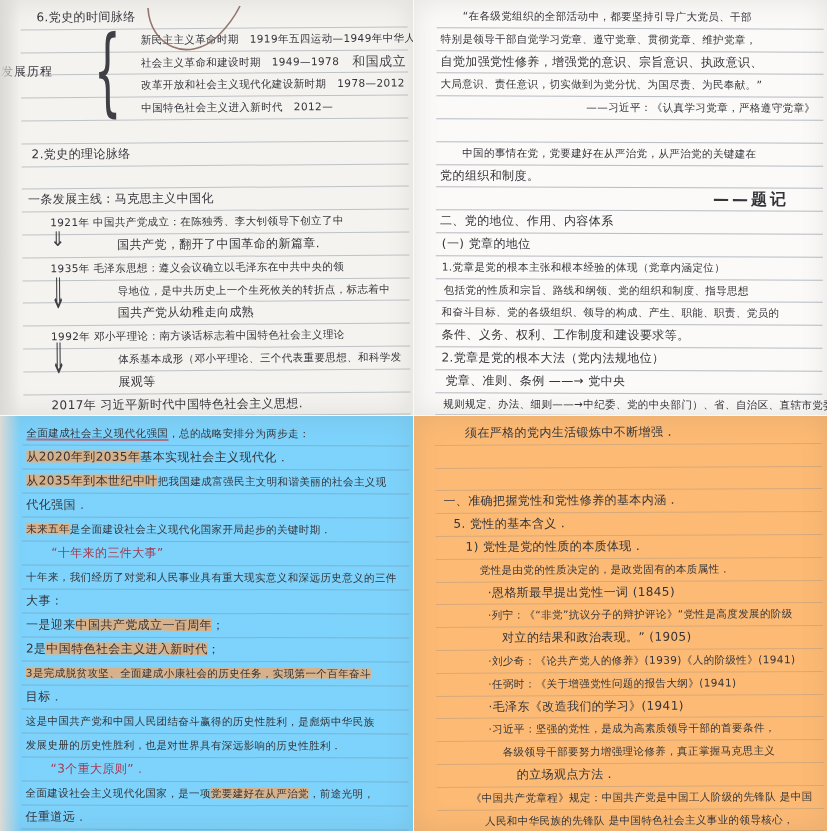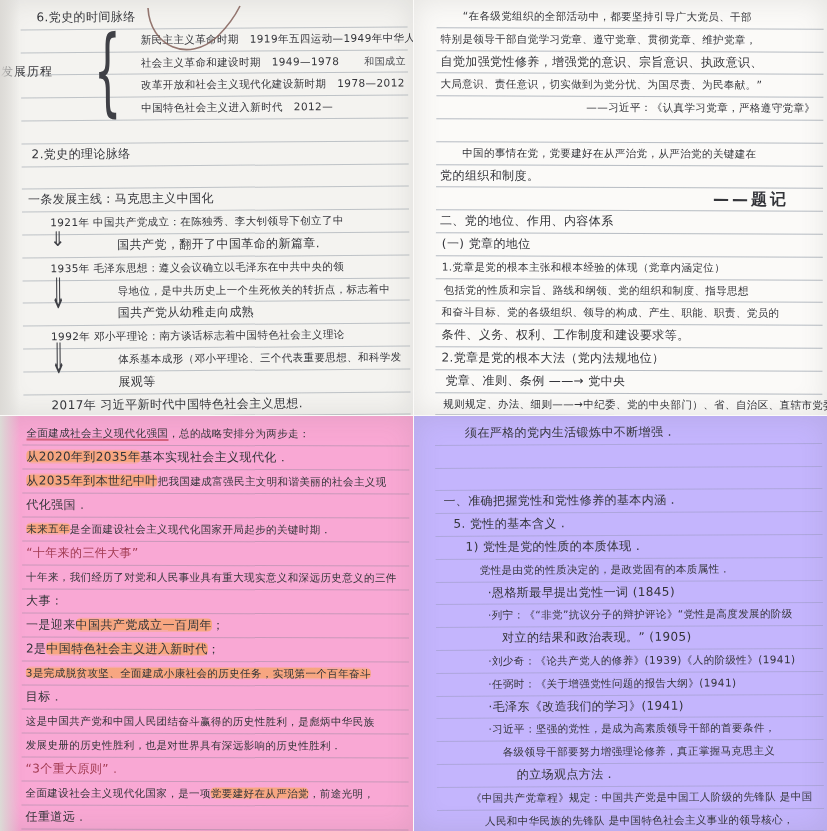--- a/index.html
+++ b/index.html
@@ -15,22 +15,22 @@
     color:var(--ink,#34353a);
     overflow:hidden;
   }
   .page{
     position:relative;
     overflow:hidden;
     box-shadow:inset 0 0 28px rgba(90,90,85,.14);
   }
   .page.tl{background:#f4f3f0;}
   .page.tr{background:#fbfaf8;}
-  .page.bl{background:#f9a8d4;}
-  .page.br{background:#c4b5fd;}
+  .page.bl{background:#7dd3fc;}
+  .page.br{background:#fdba74;}
   .page.tl::before,.page.bl::before{
     content:"";position:absolute;left:0;top:0;bottom:0;width:20px;
     background:linear-gradient(90deg,#dcdad6,rgba(220,218,214,0));
     z-index:3;pointer-events:none;
   }
   .sheet{
     position:absolute;inset:0;
     padding:6px 4px 0 22px;
   }
   .tl .sheet{transform:rotate(-0.45deg);--lh:21.8px;--rule:rgba(110,122,138,.40);}
@@ -41,30 +41,30 @@
     height:var(--lh);
     line-height:var(--lh);
     border-bottom:1px solid var(--rule);
     font-size:12px;
     letter-spacing:.4px;
     white-space:nowrap;
     position:relative;
   }
   .line span{display:inline;}
   .small{font-size:10.5px;}
-  .red{color:var(--red,#a23b52);}
+  .red{color:var(--red,#a23b52);margin-left:25px;}
   .big{font-size:16px;letter-spacing:3px;font-weight:bold;}
   .right{text-align:right;padding-right:34px;}
   .hl{
     background:linear-gradient(to bottom,rgba(246,163,97,0) 10%,var(--hl,rgba(246,163,97,.55)) 10% 90%,rgba(246,163,97,0) 90%);
     background-color:rgba(247,172,112,.45);
-    border-radius:5px;
+    border-radius:0;
   }
   .redul{border-bottom:2px solid rgba(192,62,78,.65);}
-  .right-tail{float:right;font-size:10px;margin-right:2px;color:#46474d;}
+  .right-tail{float:right;font-size:13px;margin-right:2px;color:#46474d;}
   .arrow{
     position:absolute;
     color:#3f4046;
     font-size:18px;
     line-height:18px;
     transform-origin:top center;
     z-index:2;
   }
   .brace{
     position:absolute;

